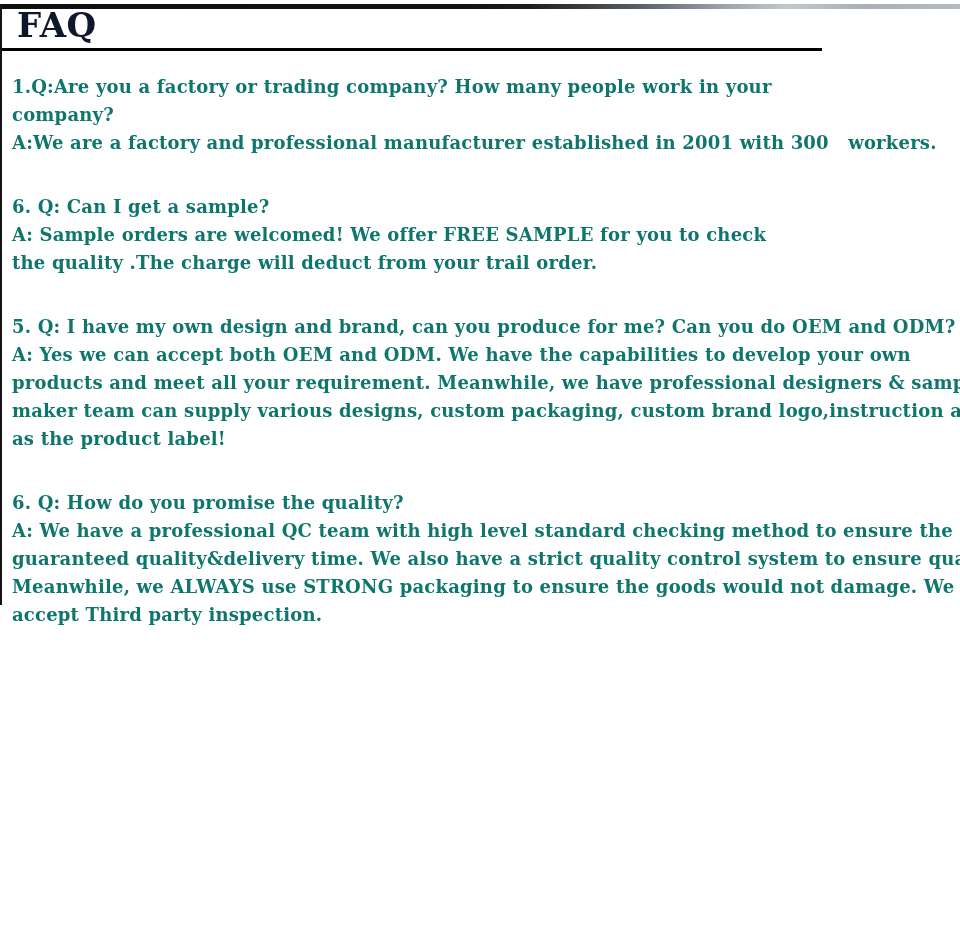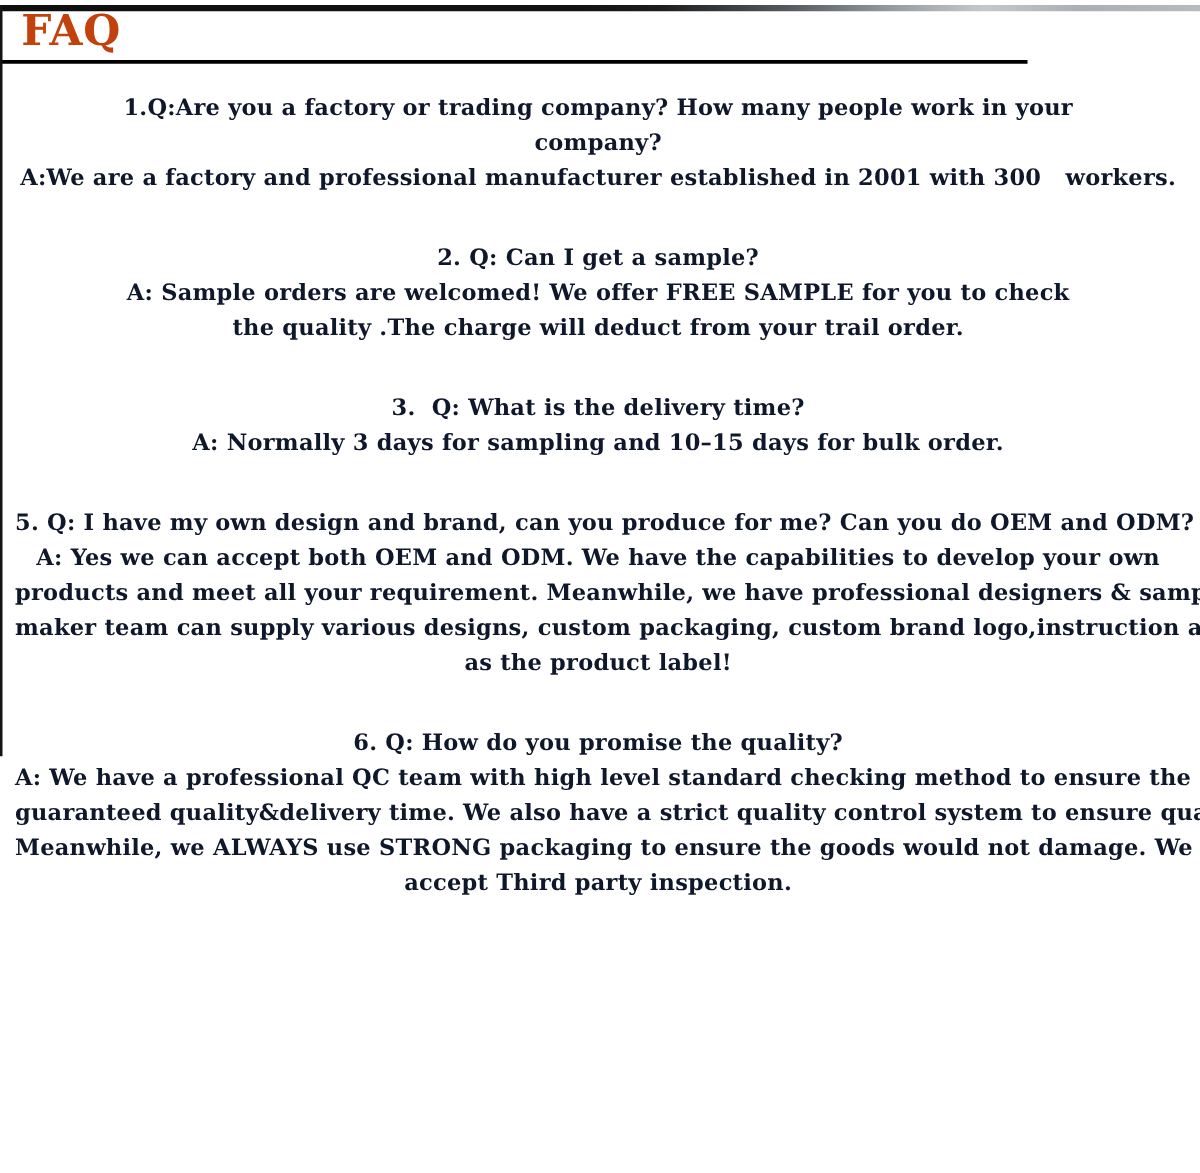--- a/index.html
+++ b/index.html
@@ -32,62 +32,59 @@
     top: 0; left: 0;
     width: 2px;
     height: 601px;
     background: #141414;
   }
   .title {
     margin: 4px 0 0 17px;
     font-size: 34px;
     line-height: 42px;
     font-weight: bold;
-    color: #c2410c;
+    color: #0f172a;
     letter-spacing: 0.5px;
   }
   .title-underline {
     width: 822px;
     height: 3px;
     background: #000000;
     margin: 2px 0 0 0;
   }
   .content {
     margin: 22px 0 0 12px;
   }
   .faq-item {
     font-size: 18px;
     font-weight: bold;
-    color: #0f172a;
+    color: #0f766e;
     line-height: 28px;
     letter-spacing: 0.2px;
     white-space: pre;
     margin: 0 15px 36px 0;
-    text-align: center;
   }
 </style>
 </head>
 <body>
 
 <div class="page">
   <div class="top-bar"></div>
   <div class="left-border"></div>
 
   <h1 class="title">FAQ</h1>
   <div class="title-underline"></div>
 
   <div class="content">
     <div class="faq-item">1.Q:Are you a factory or trading company? How many people work in your
 company?
 A:We are a factory and professional manufacturer established in 2001 with 300   workers.</div>
-    <div class="faq-item">2. Q: Can I get a sample?
+    <div class="faq-item">6. Q: Can I get a sample?
 A: Sample orders are welcomed! We offer FREE SAMPLE for you to check
 the quality .The charge will deduct from your trail order.</div>
-    <div class="faq-item">3.  Q: What is the delivery time?
-A: Normally 3 days for sampling and 10–15 days for bulk order.</div>
     <div class="faq-item">5. Q: I have my own design and brand, can you produce for me? Can you do OEM and ODM?
 A: Yes we can accept both OEM and ODM. We have the capabilities to develop your own
 products and meet all your requirement. Meanwhile, we have professional designers &amp; sample
 maker team can supply various designs, custom packaging, custom brand logo,instruction as well
 as the product label!</div>
     <div class="faq-item">6. Q: How do you promise the quality?
 A: We have a professional QC team with high level standard checking method to ensure the 100%
 guaranteed quality&amp;delivery time. We also have a strict quality control system to ensure quality!
 Meanwhile, we ALWAYS use STRONG packaging to ensure the goods would not damage. We
 accept Third party inspection.</div>

